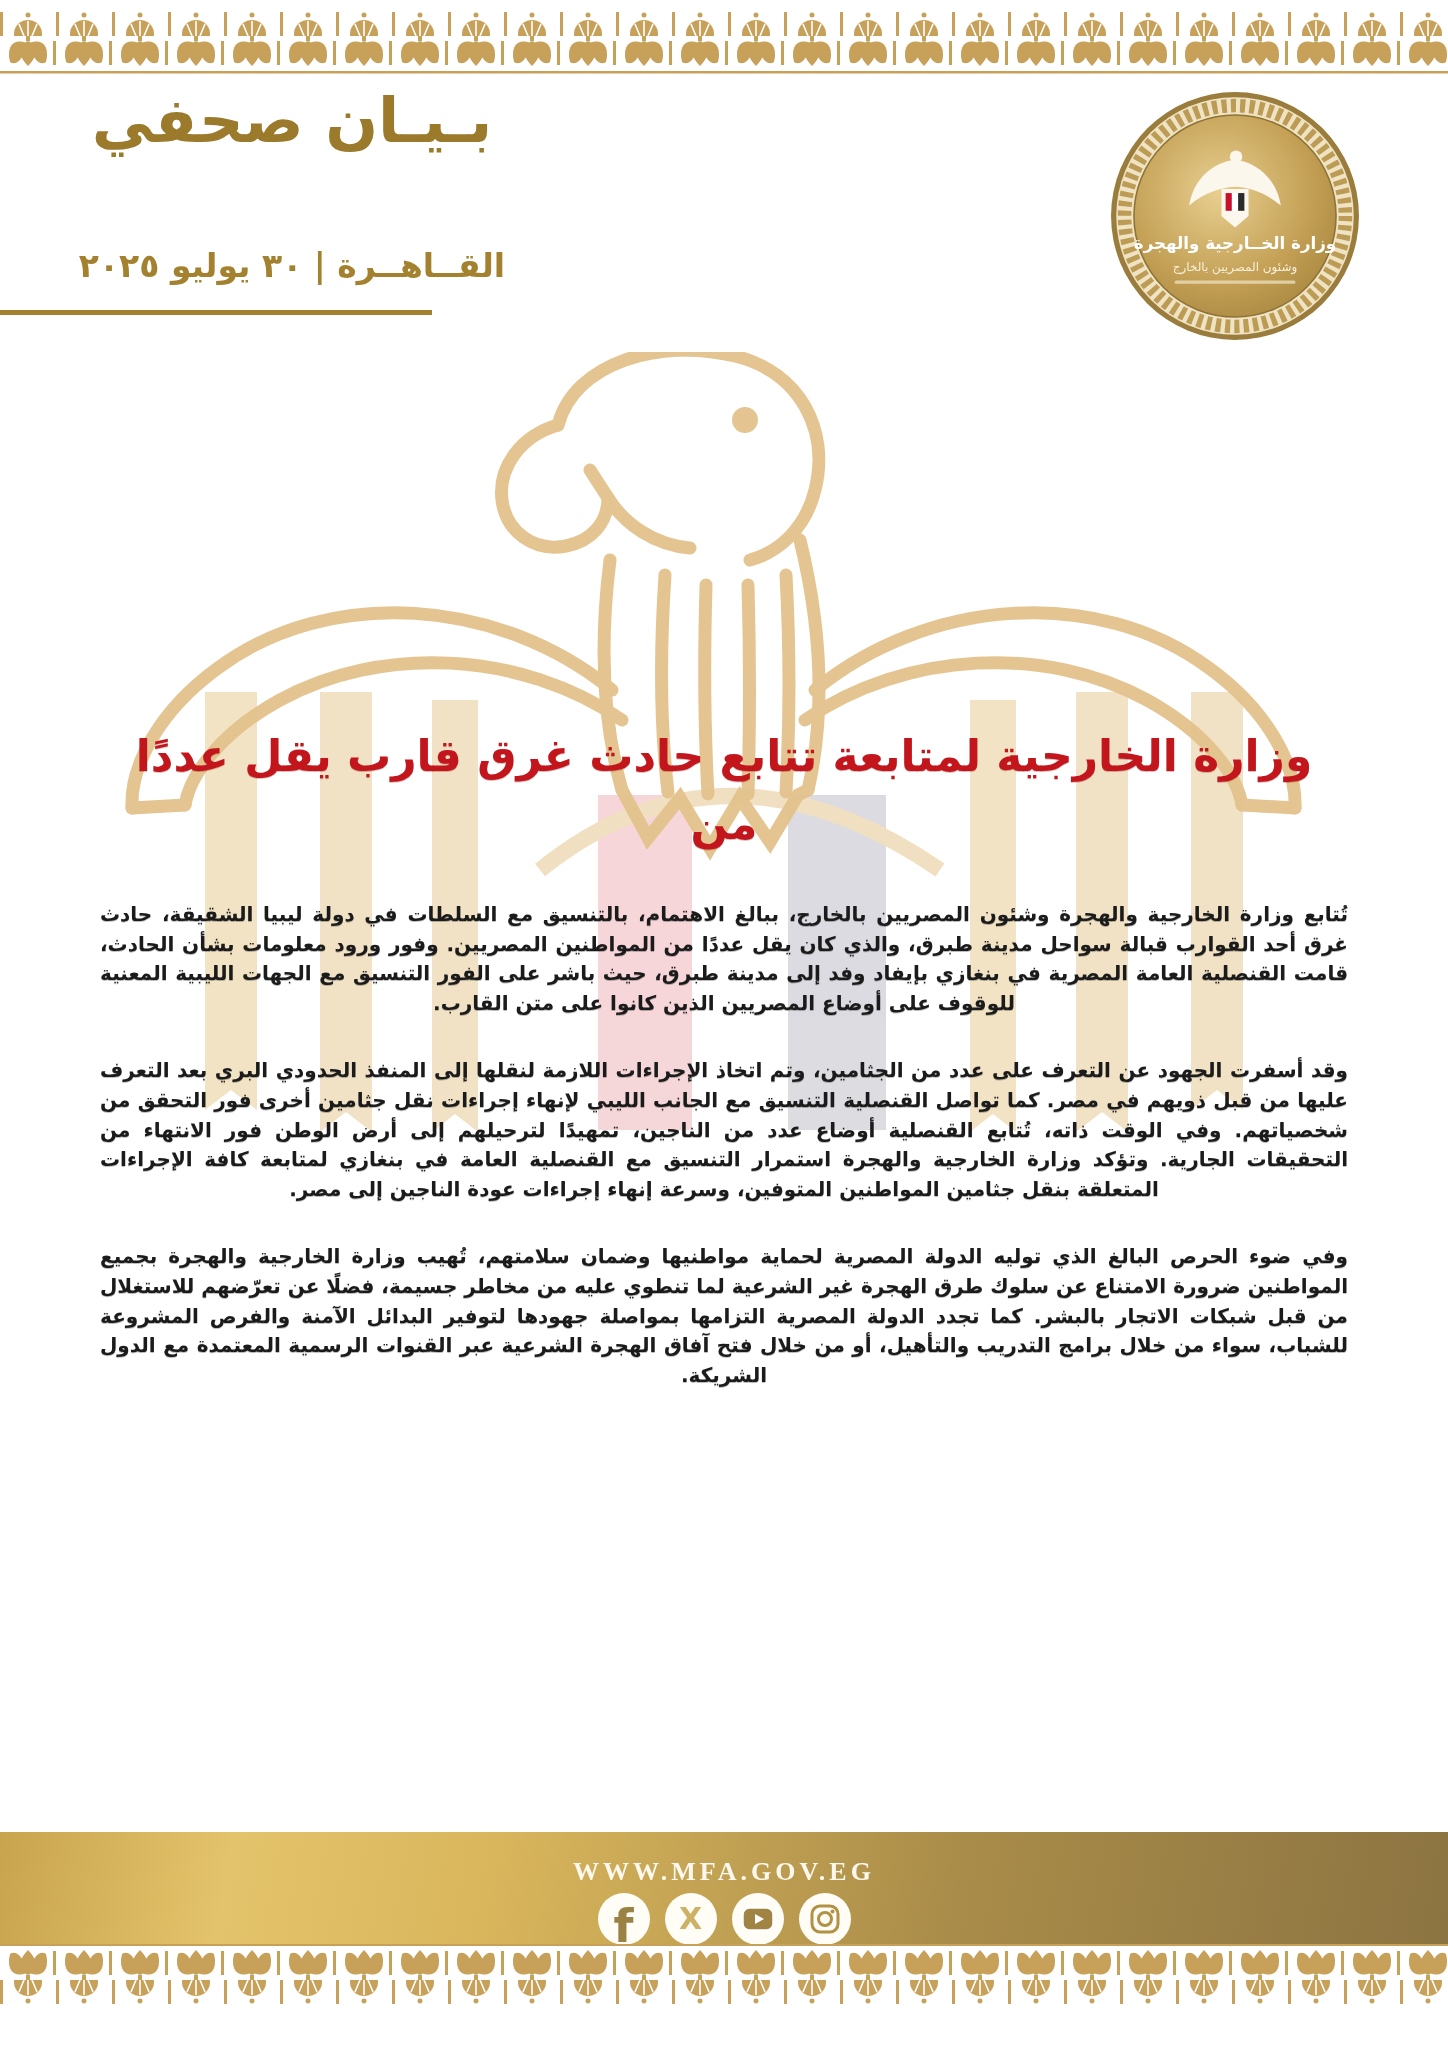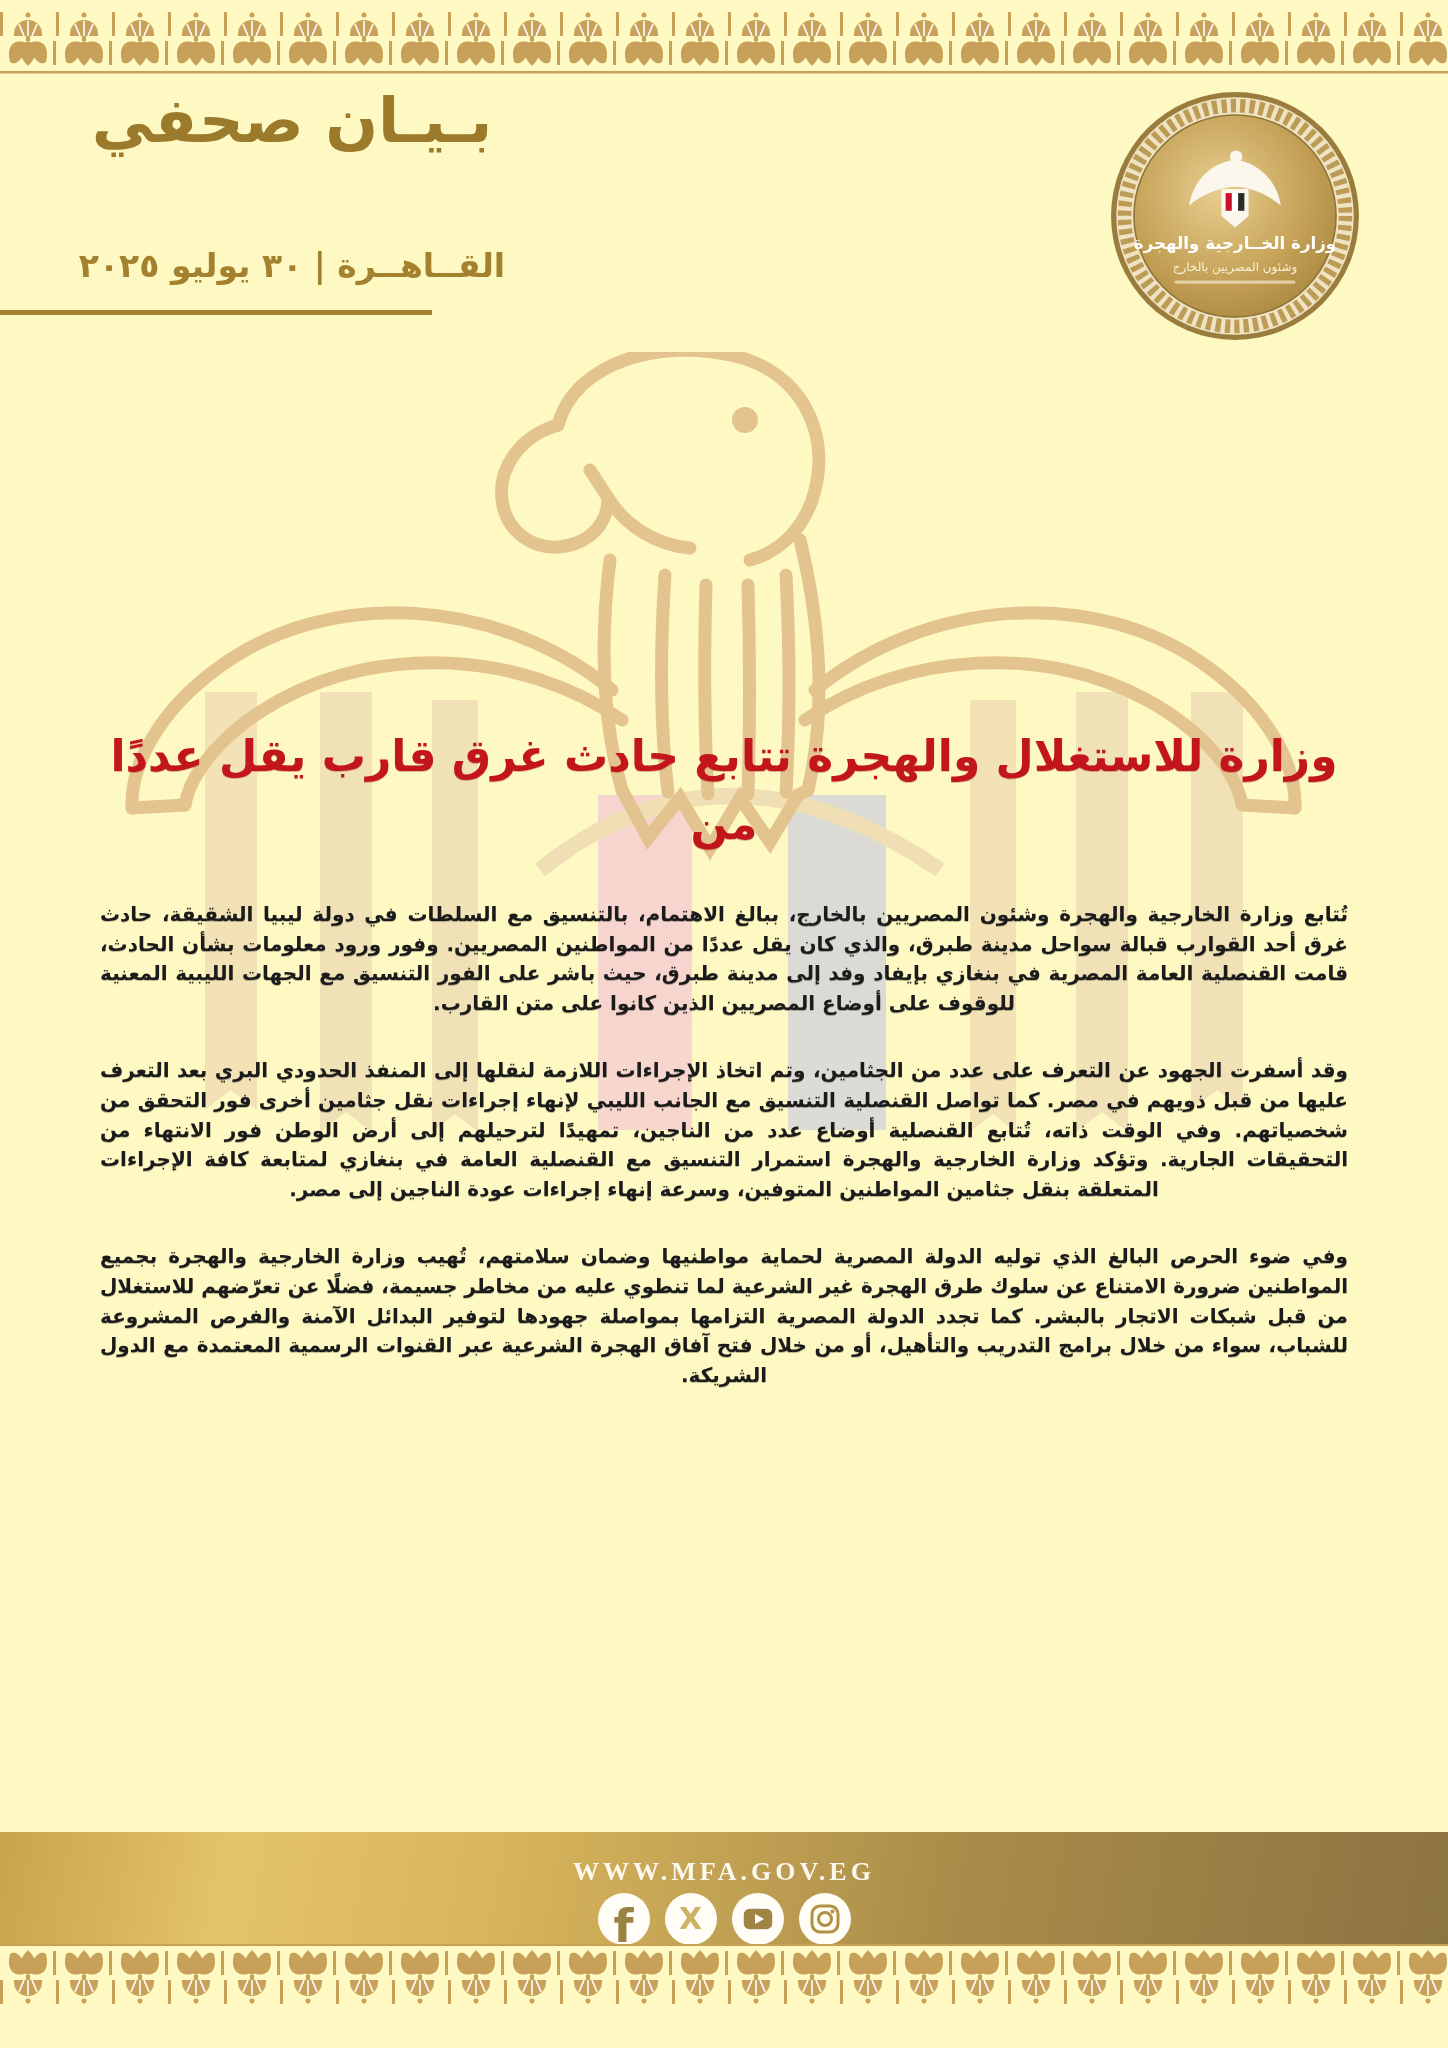--- a/index.html
+++ b/index.html
@@ -1,18 +1,18 @@
 <!DOCTYPE html>
 <html lang="ar"><head>
 <meta charset="utf-8">
 <style>
   html,body{margin:0;padding:0;background:#e8e8e8;}
   .page{
     position:relative; width:1448px; height:2048px; margin:0 auto;
-    background:#fef9c3; overflow:hidden;
+    background:#ffffff; overflow:hidden;
     font-family:"DejaVu Sans", sans-serif;
   }
   
   .border-top,.border-bottom{position:absolute;left:0;width:1448px;line-height:0;}
   .border-top{top:0;height:78px;}
   .border-bottom{top:1944px;height:64px;}
   .border-bottom svg{transform:scaleY(-1);}
   
   .press-title{
     position:absolute; top:84px; left:52px; width:480px;
@@ -163,21 +163,21 @@
         <path d="M132,808 L185,805"></path>
         <path d="M815,690 C927,598 1097,585 1209,668 C1267,710 1297,765 1295,808"></path>
         <path d="M805,720 C907,650 1047,645 1147,700 C1207,733 1237,775 1242,805"></path>
         <path d="M1295,808 L1242,805"></path>
         <path d="M622,790 L648,838 L680,798 L710,848 L740,798 L770,842 L798,795 L808,790"></path>
       </g>
     </svg>
   </div>
 
   <div class="red-title">
-    <div>وزارة للاستغلال والهجرة تتابع حادث غرق قارب يقل عددًا من</div>
+    <div>وزارة الخارجية لمتابعة تتابع حادث غرق قارب يقل عددًا من</div>
   </div>
 
   <div class="body-text">
     <p>تُتابع وزارة الخارجية والهجرة وشئون المصريين بالخارج، ببالغ الاهتمام، بالتنسيق مع السلطات في دولة ليبيا الشقيقة، حادث غرق أحد القوارب قبالة سواحل مدينة طبرق، والذي كان يقل عددًا من المواطنين المصريين. وفور ورود معلومات بشأن الحادث، قامت القنصلية العامة المصرية في بنغازي بإيفاد وفد إلى مدينة طبرق، حيث باشر على الفور التنسيق مع الجهات الليبية المعنية للوقوف على أوضاع المصريين الذين كانوا على متن القارب.</p>
     <p>وقد أسفرت الجهود عن التعرف على عدد من الجثامين، وتم اتخاذ الإجراءات اللازمة لنقلها إلى المنفذ الحدودي البري بعد التعرف عليها من قبل ذويهم في مصر. كما تواصل القنصلية التنسيق مع الجانب الليبي لإنهاء إجراءات نقل جثامين أخرى فور التحقق من شخصياتهم. وفي الوقت ذاته، تُتابع القنصلية أوضاع عدد من الناجين، تمهيدًا لترحيلهم إلى أرض الوطن فور الانتهاء من التحقيقات الجارية. وتؤكد وزارة الخارجية والهجرة استمرار التنسيق مع القنصلية العامة في بنغازي لمتابعة كافة الإجراءات المتعلقة بنقل جثامين المواطنين المتوفين، وسرعة إنهاء إجراءات عودة الناجين إلى مصر.</p>
     <p>وفي ضوء الحرص البالغ الذي توليه الدولة المصرية لحماية مواطنيها وضمان سلامتهم، تُهيب وزارة الخارجية والهجرة بجميع المواطنين ضرورة الامتناع عن سلوك طرق الهجرة غير الشرعية لما تنطوي عليه من مخاطر جسيمة، فضلًا عن تعرّضهم للاستغلال من قبل شبكات الاتجار بالبشر. كما تجدد الدولة المصرية التزامها بمواصلة جهودها لتوفير البدائل الآمنة والفرص المشروعة للشباب، سواء من خلال برامج التدريب والتأهيل، أو من خلال فتح آفاق الهجرة الشرعية عبر القنوات الرسمية المعتمدة مع الدول الشريكة.</p>
   </div>
 
   <div class="footer-band">
     <div class="website">WWW.MFA.GOV.EG</div>

